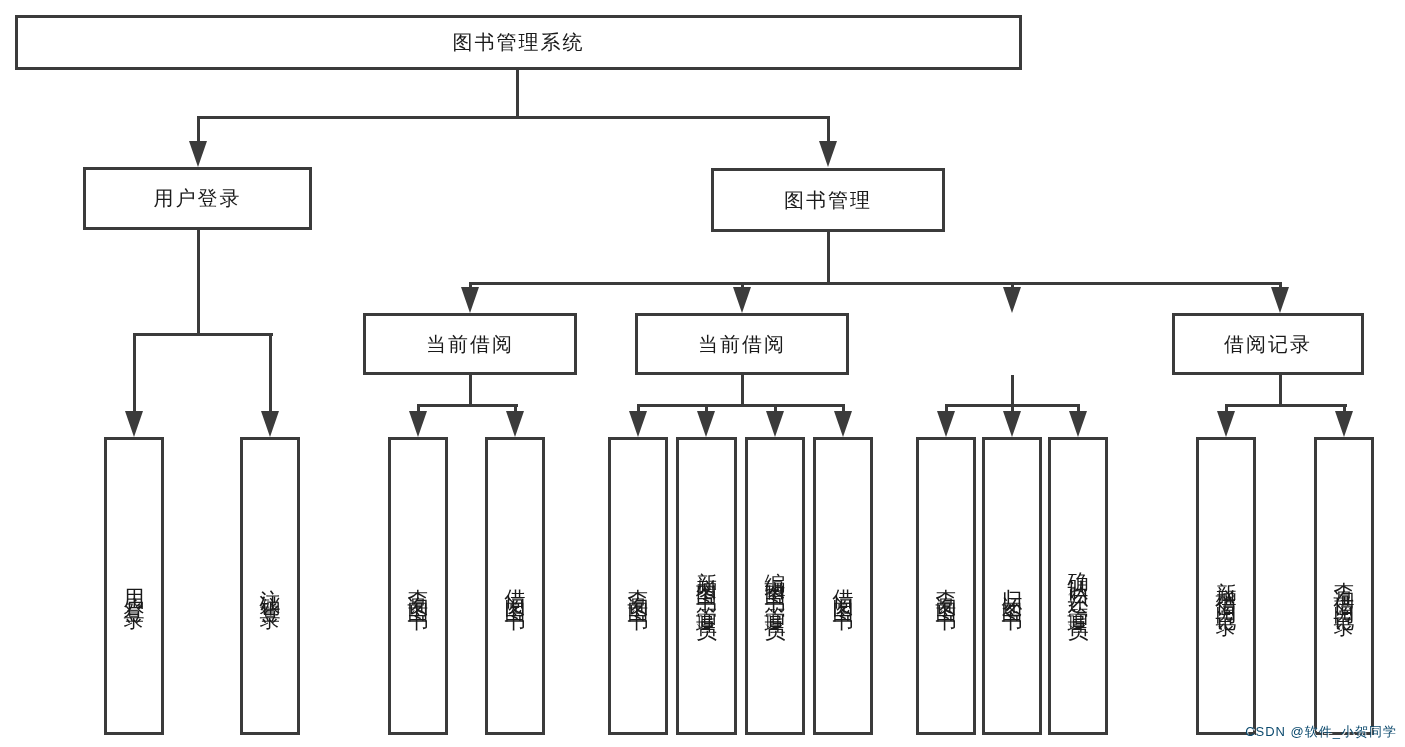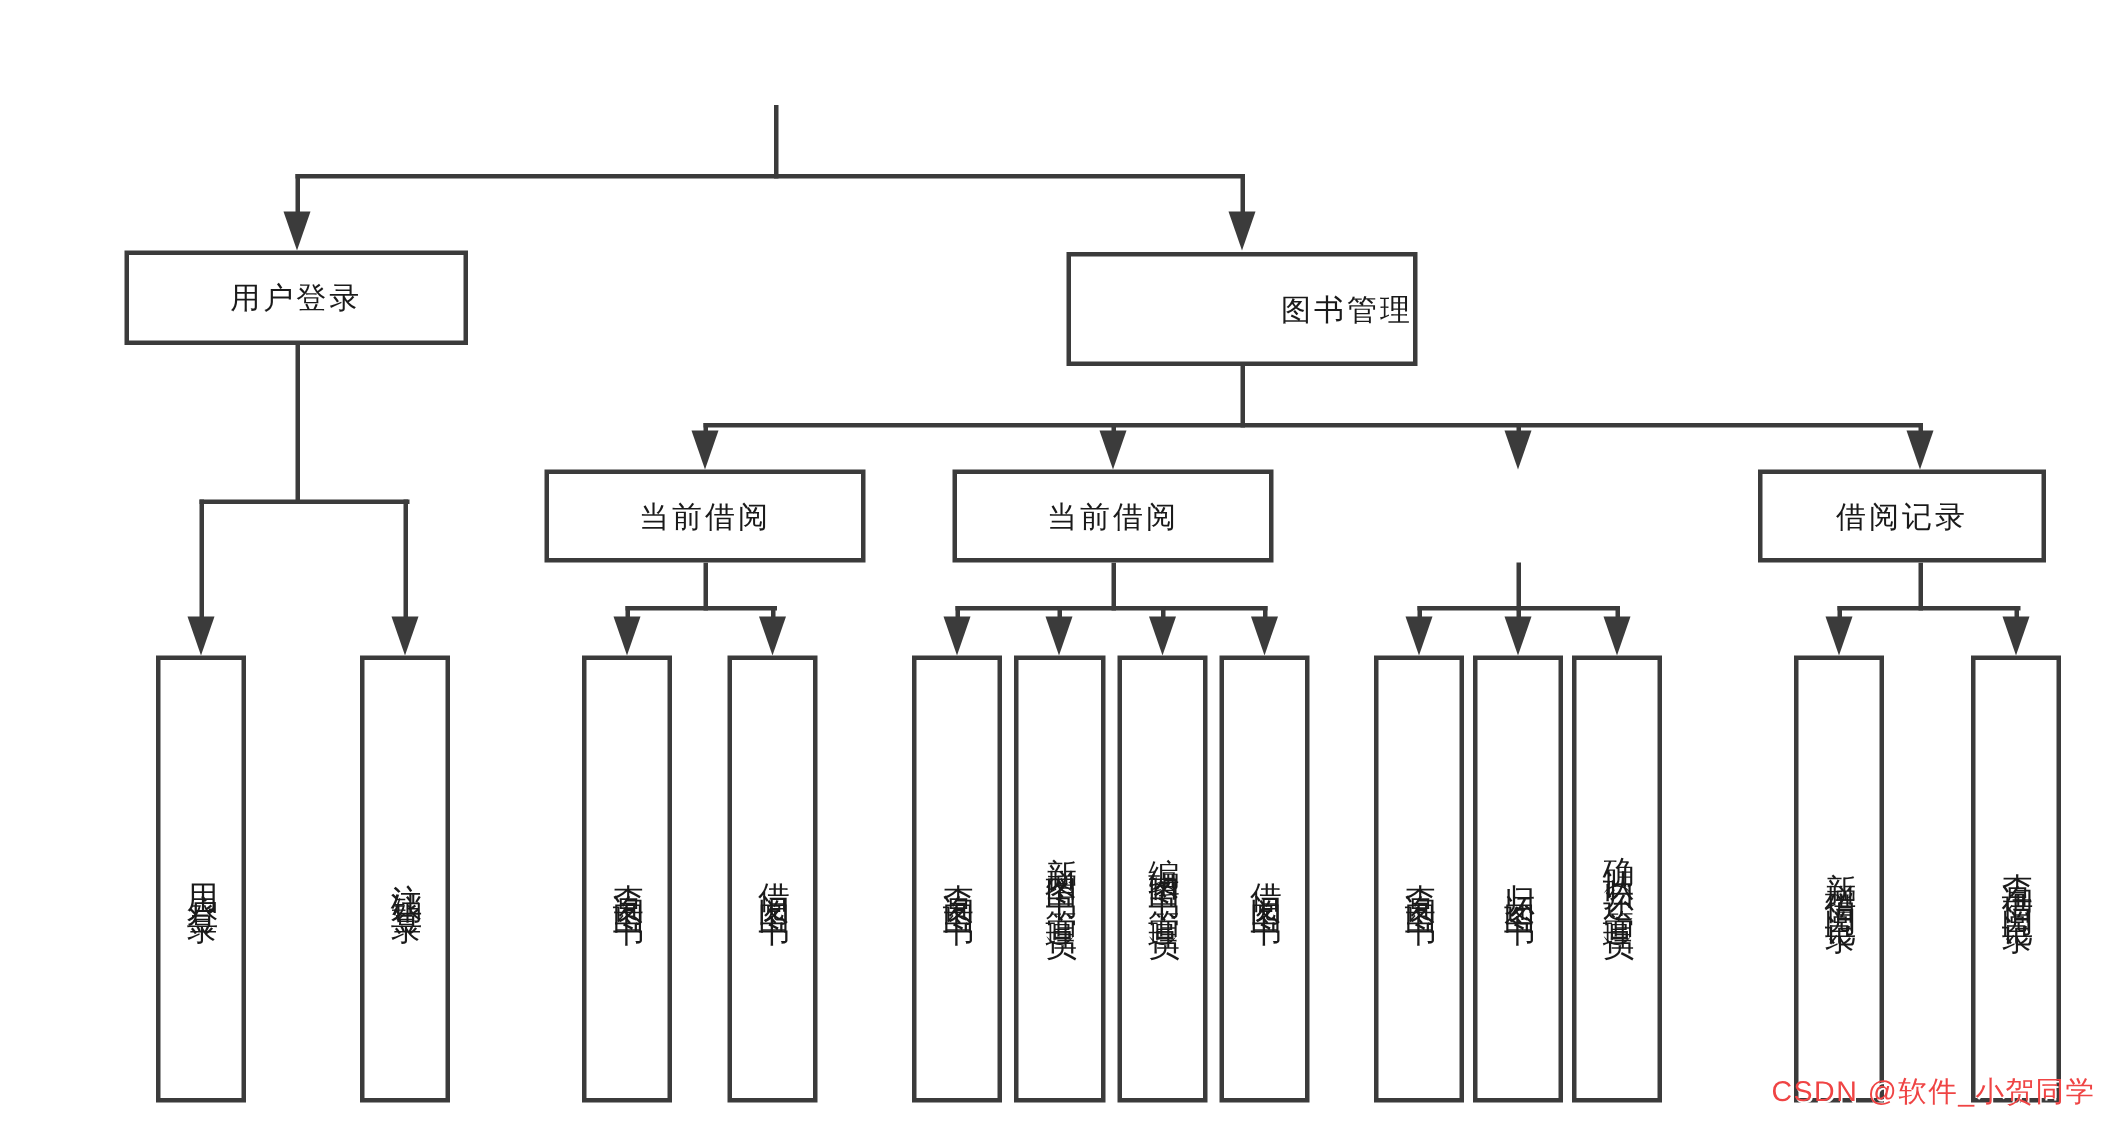--- a/index.html
+++ b/index.html
@@ -50,46 +50,49 @@
     width: 0; height: 0;
     border-left: 9px solid transparent;
     border-right: 9px solid transparent;
     border-top: 26px solid #3b3b3b;
     z-index: 1;
   }
   .watermark {
     position: absolute;
     right: 8px;
     bottom: 6px;
-    font-size: 19px;
-    color: #ef4444;
+    font-size: 13px;
+    color: #0c4a6e;
     text-shadow: 1px 1px 0 #ffffff;
     letter-spacing: 1px;
     z-index: 3;
   }
 </style>
 </head>
 <body>
 
 <div id="canvas">
 
+  <div class="hbox" style="left:15px; top:15px; width:1007px; height:55px;">
+    <span>图书管理系统</span>
+  </div>
 
   <div>
     <div class="vline" style="left:516px; top:70px; height:49px;"></div>
     <div class="hline" style="left:197px; top:116px; width:633px;"></div>
     <div class="vline" style="left:197px; top:116px; height:27px;"></div>
     <div class="vline" style="left:827px; top:116px; height:27px;"></div>
     <div class="arrow" style="left:189px; top:141px;"></div>
     <div class="arrow" style="left:819px; top:141px;"></div>
   </div>
 
   <div class="hbox" style="left:83px; top:167px; width:229px; height:63px;">
     <span>用户登录</span>
   </div>
-  <div class="hbox" style="left:711px; top:168px; width:234px; height:76px;justify-content:flex-end;">
+  <div class="hbox" style="left:711px; top:168px; width:234px; height:64px;">
     <span>图书管理</span>
   </div>
 
   <div>
     <div class="vline" style="left:197px; top:230px; height:106px;"></div>
     <div class="hline" style="left:133px; top:333px; width:140px;"></div>
     <div class="vline" style="left:133px; top:333px; height:80px;"></div>
     <div class="vline" style="left:269px; top:333px; height:80px;"></div>
     <div class="arrow" style="left:125px; top:411px;"></div>
     <div class="arrow" style="left:261px; top:411px;"></div>

